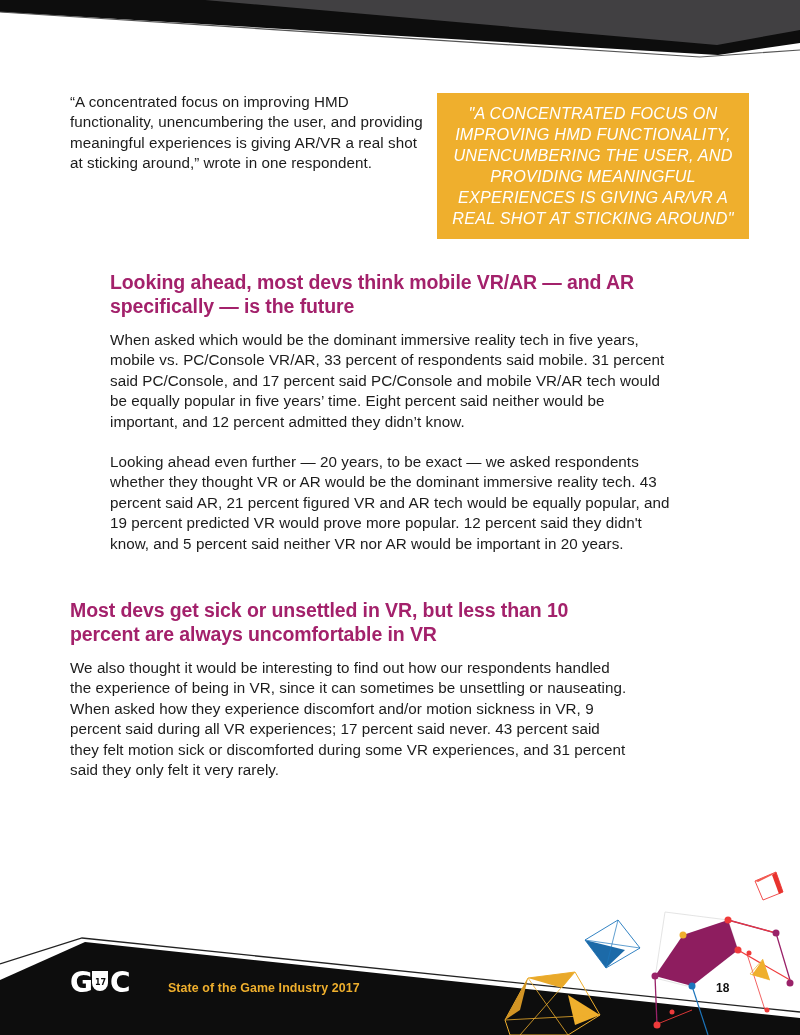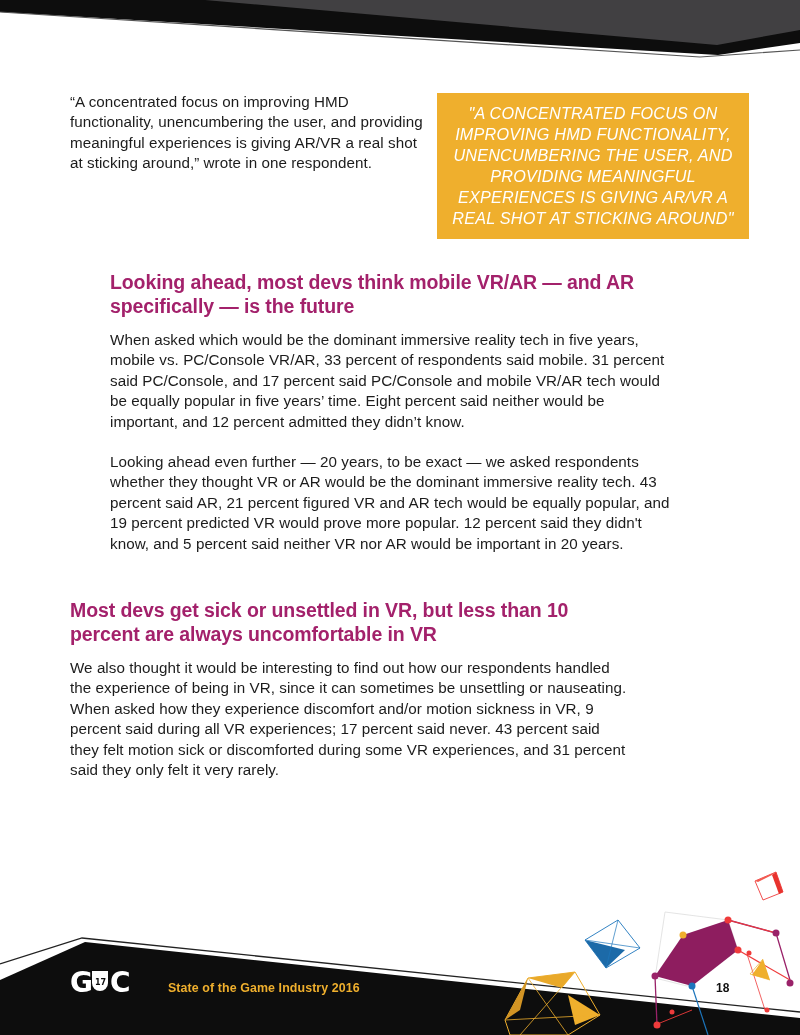--- a/index.html
+++ b/index.html
@@ -142,21 +142,21 @@
   <polygon points="0,60 85,22 800,98 800,115 0,115" fill="#0d0d0d"></polygon>
   <polyline points="0,44 82,18 800,92" fill="none" stroke="#222222" stroke-width="1.3"></polyline>
 </svg>
 
 <svg class="footer-logo" viewBox="0 0 80 30" width="80" height="30">
   <text x="0" y="26" font-family="DejaVu Sans, sans-serif" font-weight="bold" font-size="28" fill="#ffffff">G</text>
   <path d="M22 5 h16 v12 a8 8 0 0 1 -16 0 z" fill="#ffffff"></path>
   <text x="25" y="19" font-family="DejaVu Sans, sans-serif" font-weight="bold" font-size="8" fill="#0d0d0d">17</text>
   <text x="40" y="26" font-family="DejaVu Sans, sans-serif" font-weight="bold" font-size="28" fill="#ffffff">C</text>
 </svg>
-<div class="footer-title">State of the Game Industry 2016</div>
+<div class="footer-title">State of the Game Industry 2017</div>
 
 <svg class="decor" viewBox="0 0 320 175">
 
   <g>
     <polygon points="48,118 95,112 120,155 88,175 30,175 25,160" fill="none" stroke="#efaf2d" stroke-width="1"></polygon>
     <polygon points="48,118 95,112 82,128" fill="#e9a92a"></polygon>
     <polygon points="88,135 120,155 95,165" fill="#efaf2d"></polygon>
     <polygon points="25,160 48,118 40,150" fill="#d29424"></polygon>
     <line x1="48" y1="118" x2="88" y2="175" stroke="#efaf2d" stroke-width="0.8"></line>
     <line x1="95" y1="112" x2="40" y2="175" stroke="#efaf2d" stroke-width="0.8"></line>

